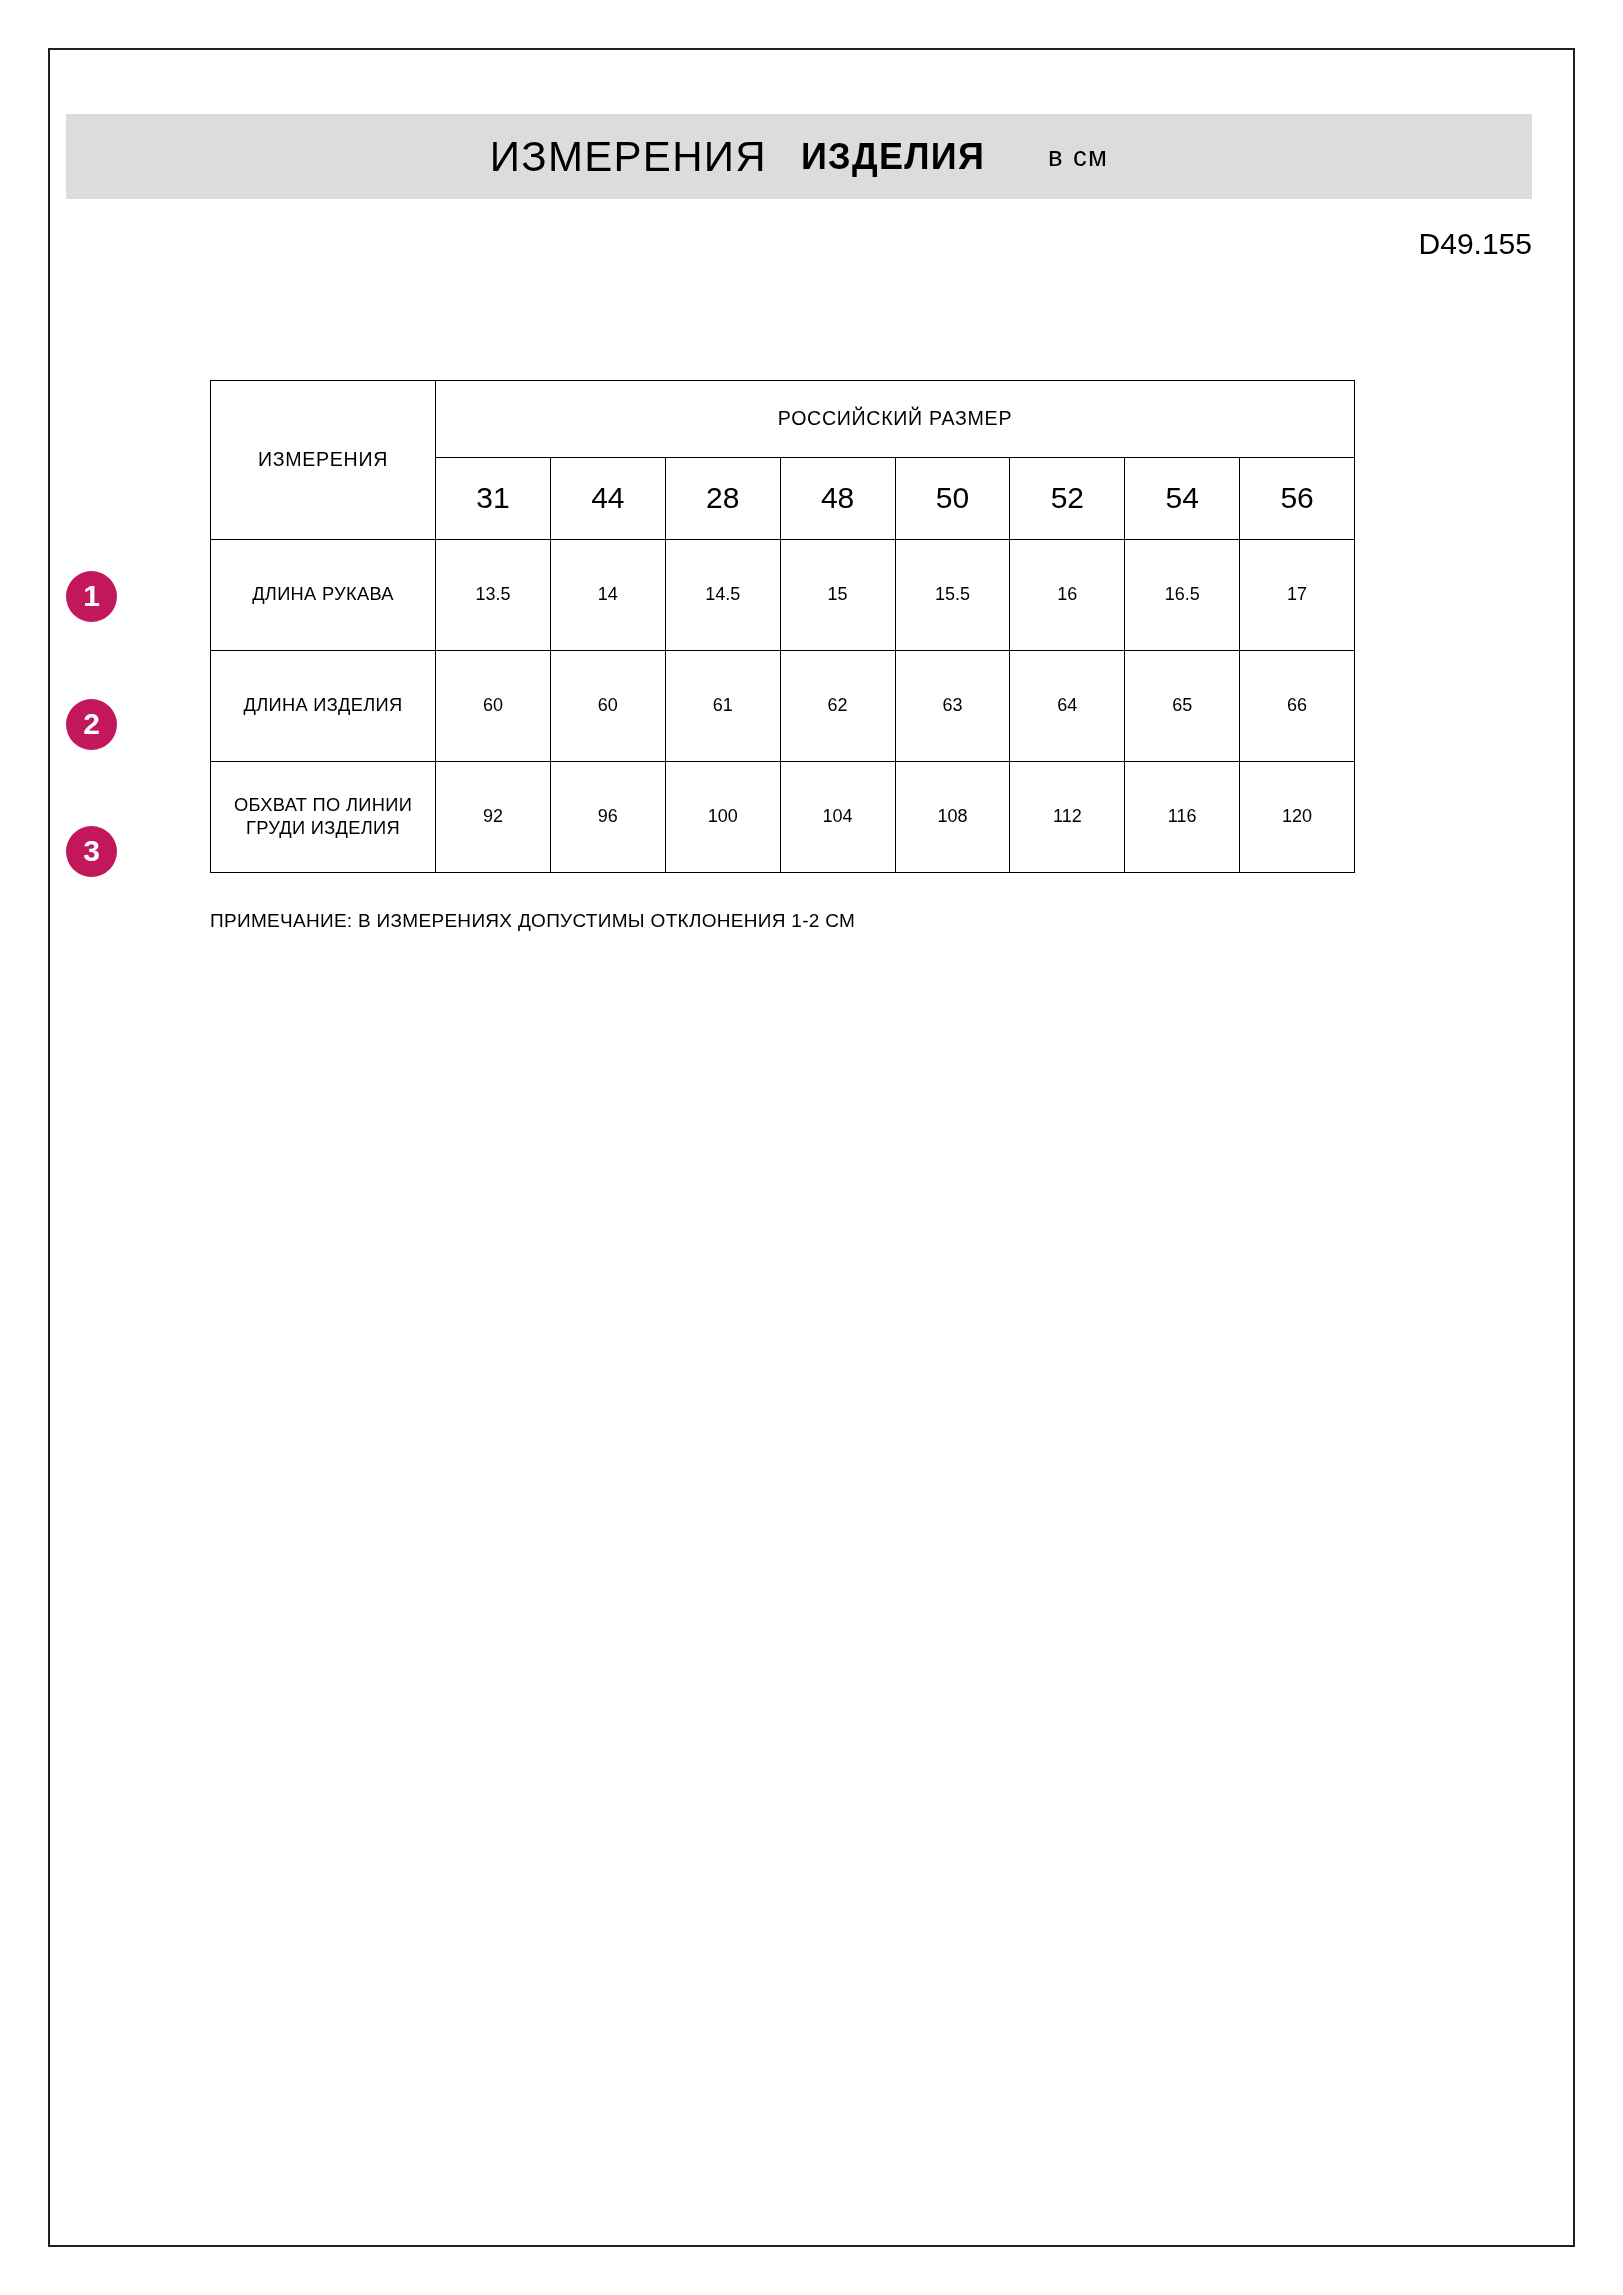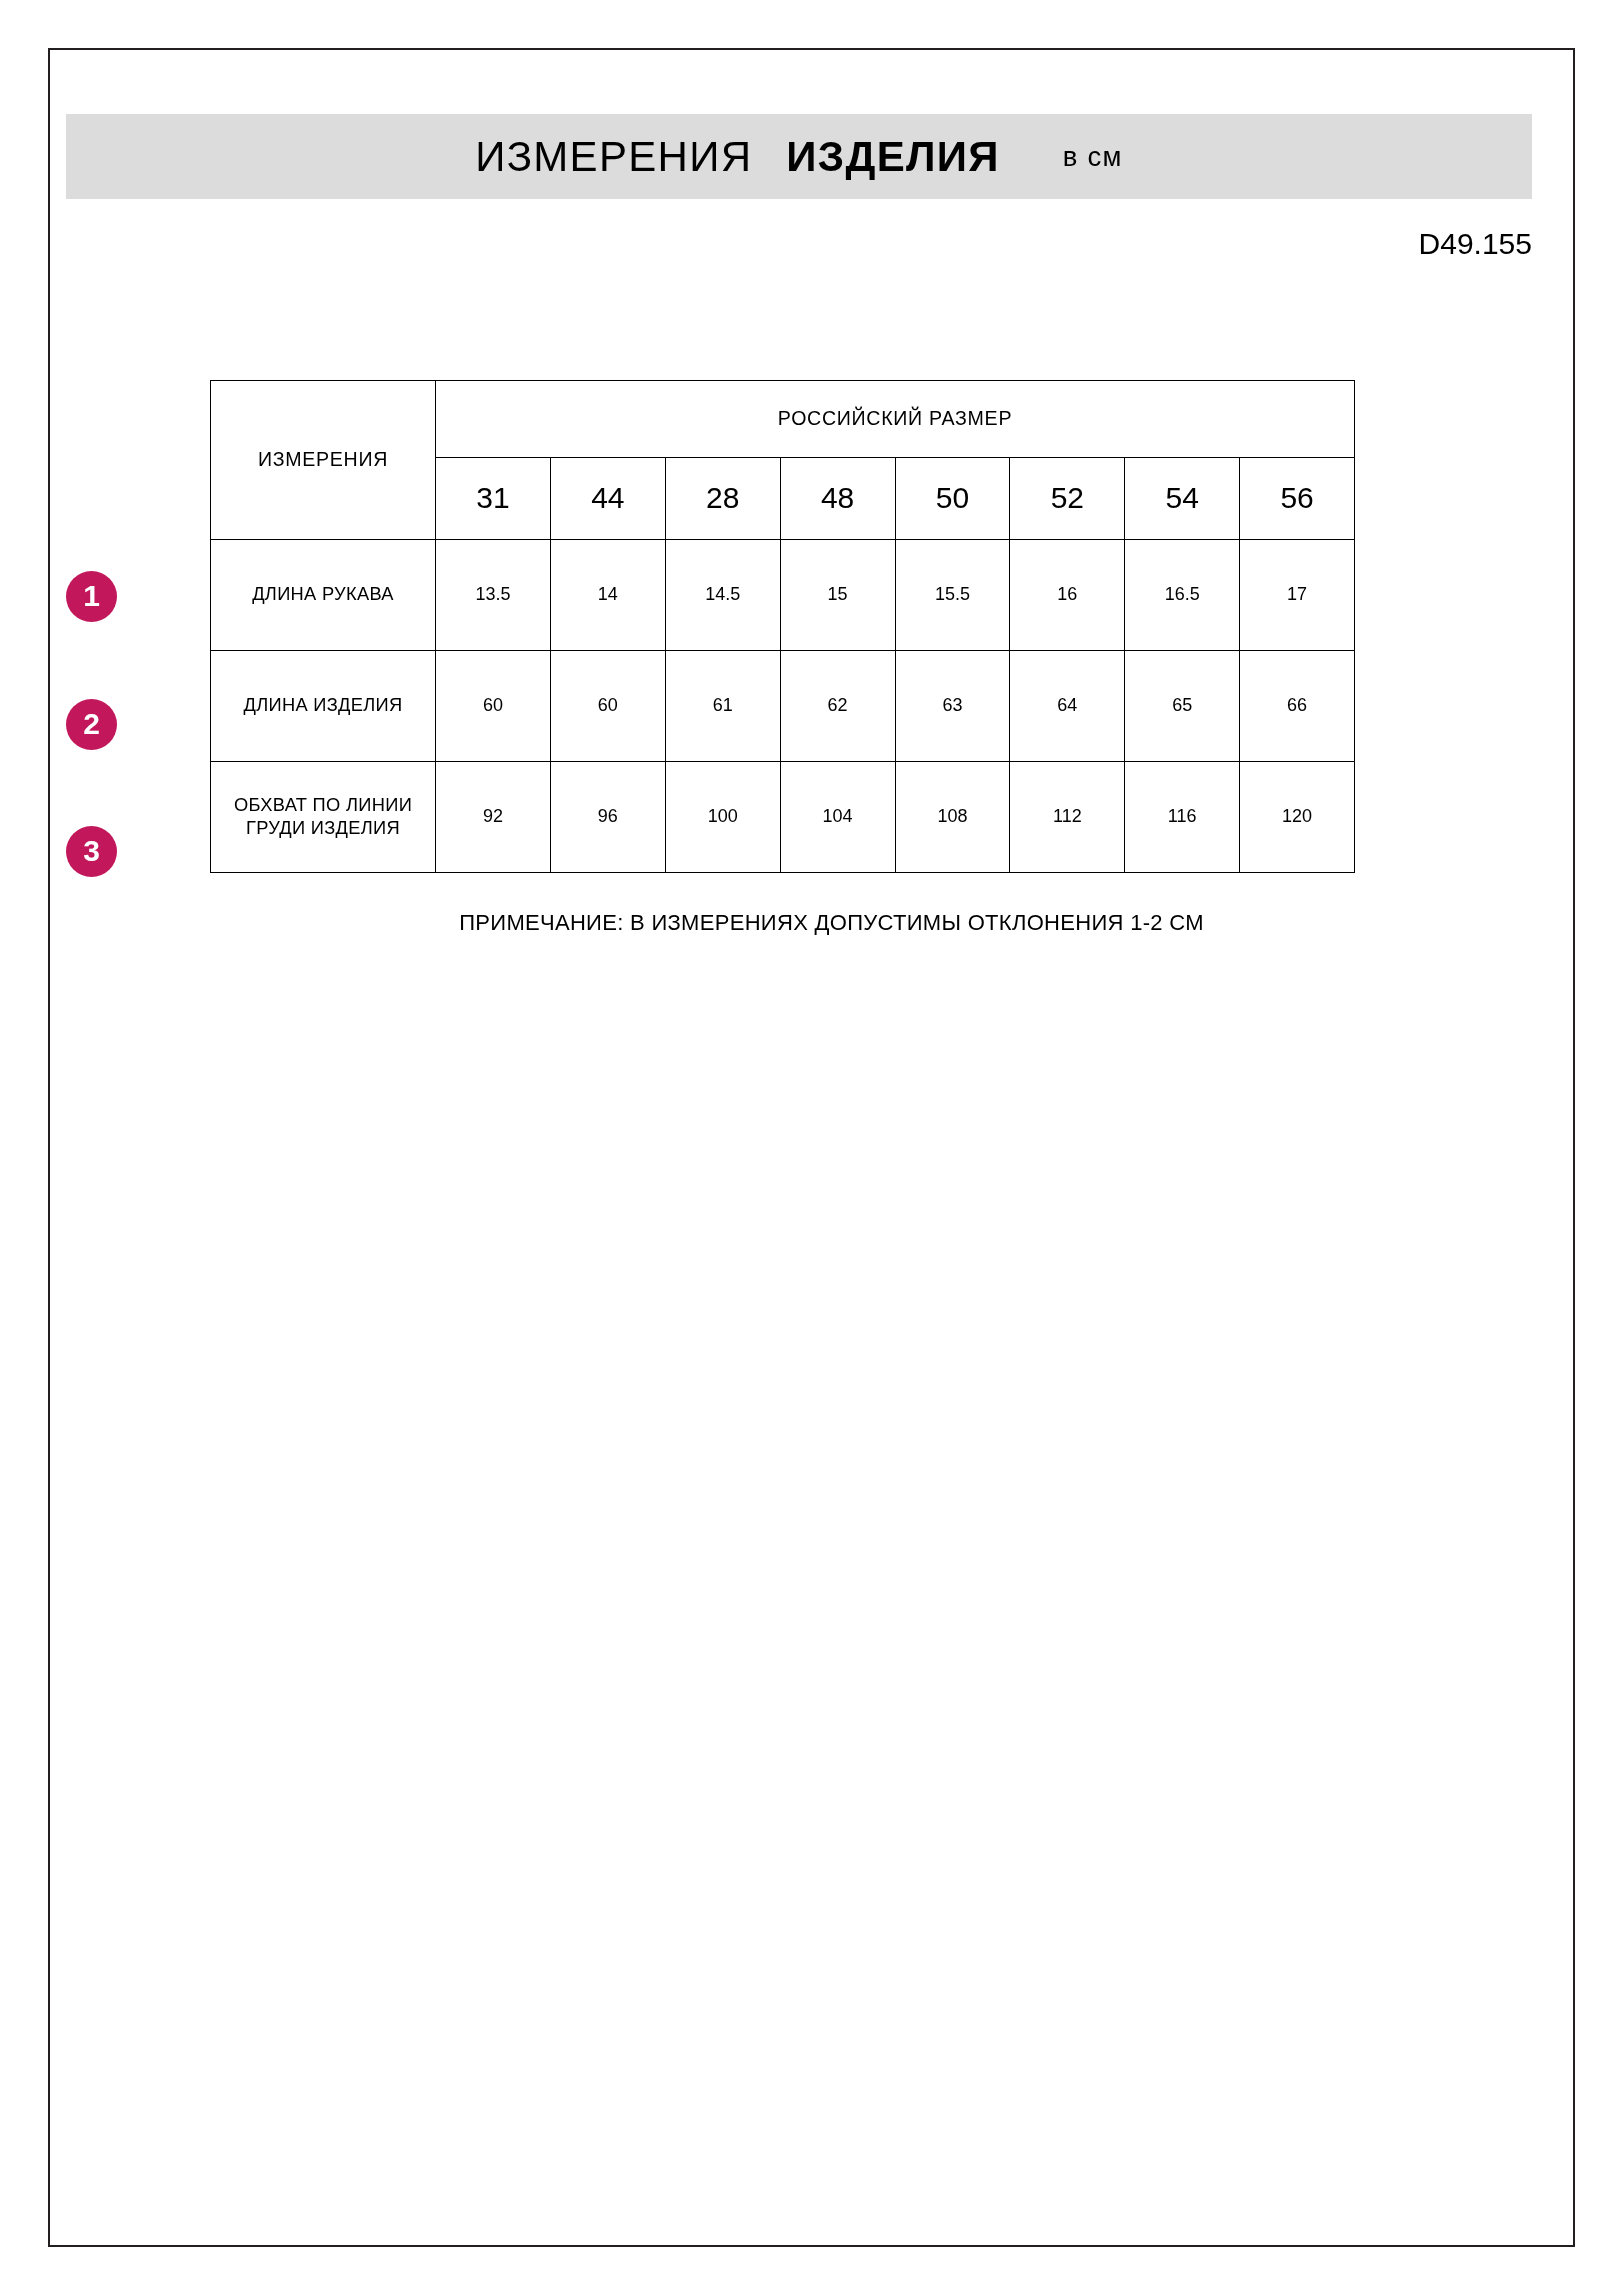--- a/index.html
+++ b/index.html
@@ -45,21 +45,21 @@
     gap: 34px;
   }
   .header-title-1 {
     font-size: 42px;
     letter-spacing: 1.3px;
     font-weight: 400;
     color: #000;
     white-space: nowrap;
   }
   .header-title-2 {
-    font-size: 42px;
+    font-size: 36px;
     letter-spacing: 1.3px;
     font-weight: 700;
     color: #000;
     white-space: nowrap;
   }
   .header-units {
     font-size: 27.5px;
     letter-spacing: 1.3px;
     font-weight: 400;
     color: #000;
@@ -145,22 +145,22 @@
     font-weight: 700;
     display: flex;
     align-items: center;
     justify-content: center;
   }
   .bullet-1 { top: 191px; }
   .bullet-2 { top: 319px; }
   .bullet-3 { top: 446px; }
 
   .note {
-    text-align: center;
-    font-size: 22px;
+    text-align: left;
+    font-size: 19px;
     letter-spacing: 0.3px;
     margin-top: 37px;
     color: #000;
   }
 </style>
 </head>
 <body>
 
 <div class="page">
   <div class="page-border"></div>

